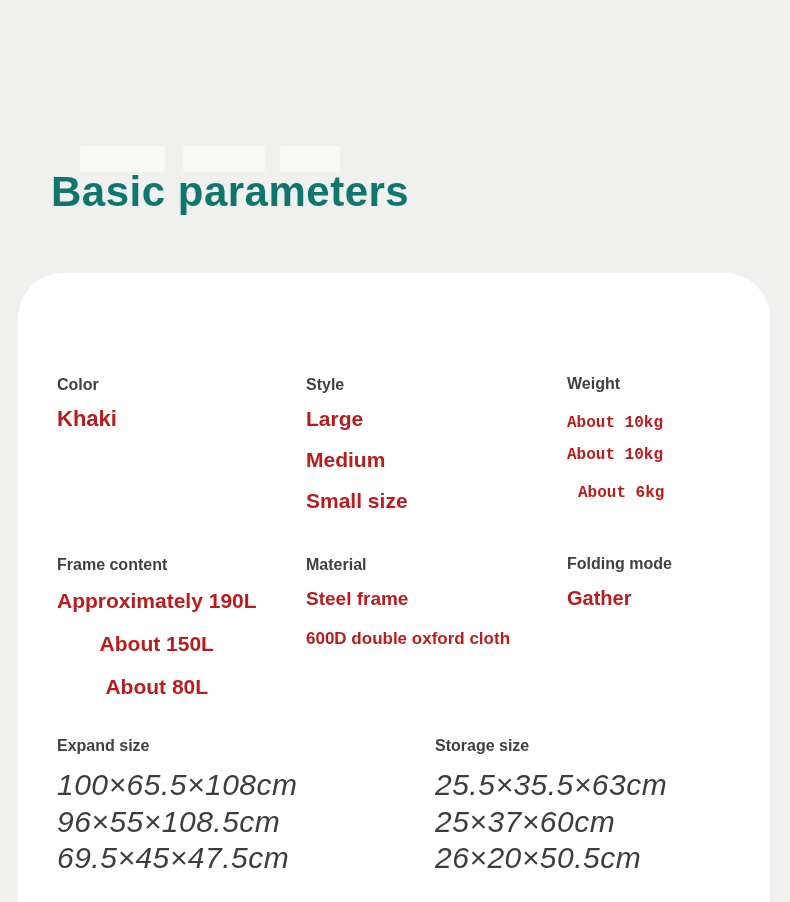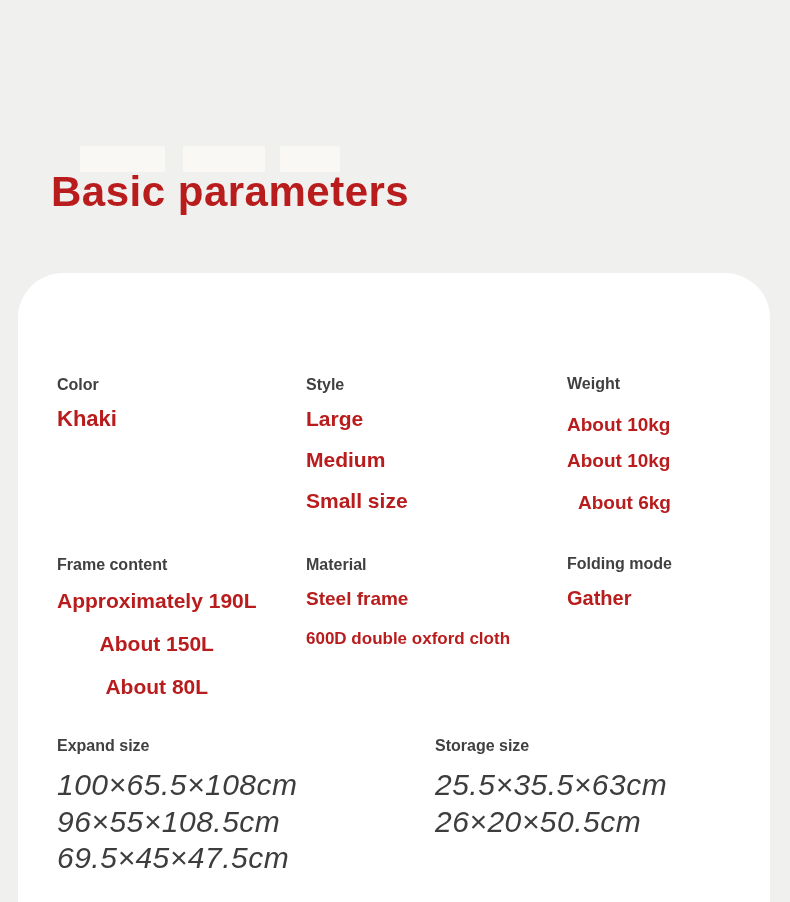--- a/index.html
+++ b/index.html
@@ -21,21 +21,21 @@
     border-radius: 2px;
   }
   .patch-1 { left: 80px;  top: 146px; width: 85px; }
   .patch-2 { left: 183px; top: 146px; width: 82px; }
   .patch-3 { left: 280px; top: 146px; width: 60px; }
   .section-title {
     position: absolute;
     left: 51px; top: 168px;
     font-size: 42px;
     font-weight: 700;
-    color: #b91c1c;
+    color: #0f766e;
     letter-spacing: 0.5px;
   }
   .card {
     position: absolute;
     left: 18px; top: 273px;
     width: 752px; height: 629px;
     background: #ffffff;
     border-radius: 45px 45px 0 0;
   }
   .param-group { position: absolute; }
@@ -48,21 +48,21 @@
   .param-value {
     color: #b91c1c;
     font-weight: 700;
   }
   
   .g-color   { left: 57px;  top: 376px; }
   .g-style   { left: 306px; top: 376px; }
   .g-weight  { left: 567px; top: 375px; }
   .g-color .param-value { font-size: 22px; margin-top: 12px; }
   .g-style .param-value { font-size: 21px; margin-top: 13px; margin-bottom: 17px; }
-  .g-weight .param-value { font-size: 19px; margin-top: 21px; }
+  .g-weight .param-value { font-size: 16px; margin-top: 21px; font-family: Liberation Mono, monospace; }
   .g-weight .param-value + .param-value { margin-top: 14px; }
   .g-weight .param-value.last { margin-top: 20px; margin-left: 11px; }
   
   .g-frame   { left: 57px;  top: 556px; }
   .g-material{ left: 306px; top: 556px; }
   .g-folding { left: 567px; top: 555px; }
   .g-frame .param-value { font-size: 21px; margin-top: 15px; margin-bottom: 19px; text-align: center; }
   .g-material .v-big   { font-size: 19px; margin-top: 14px; }
   .g-material .v-small { font-size: 17px; margin-top: 19px; }
   .g-folding .param-value { font-size: 20px; margin-top: 14px; }
@@ -135,17 +135,18 @@
       <div class="size-value">100×65.5×108cm</div>
       <div class="size-value">96×55×108.5cm</div>
       <div class="size-value">69.5×45×47.5cm</div>
     </div>
   </div>
 
   <div class="param-group g-storage">
     <div class="param-label">Storage size</div>
     <div class="size-list">
       <div class="size-value">25.5×35.5×63cm</div>
+      <div class="size-value">25×37×60cm</div>
       <div class="size-value">26×20×50.5cm</div>
     </div>
   </div>
 
 </div>
 
 </body></html>

